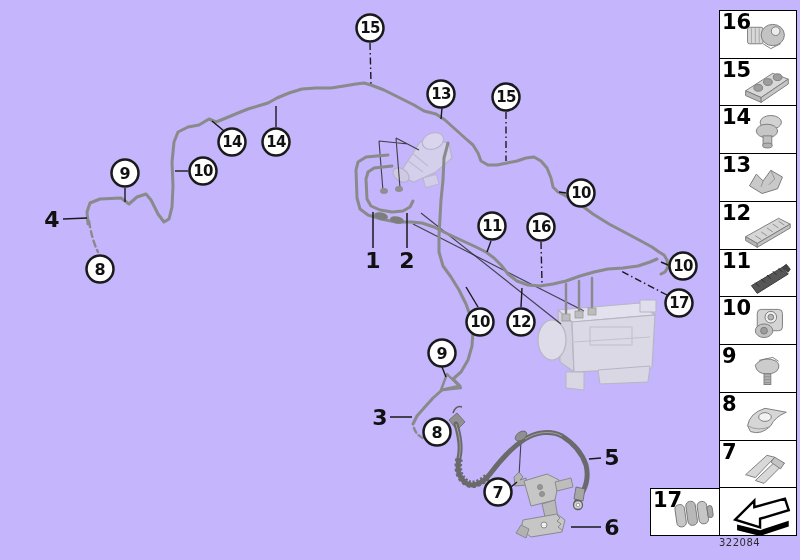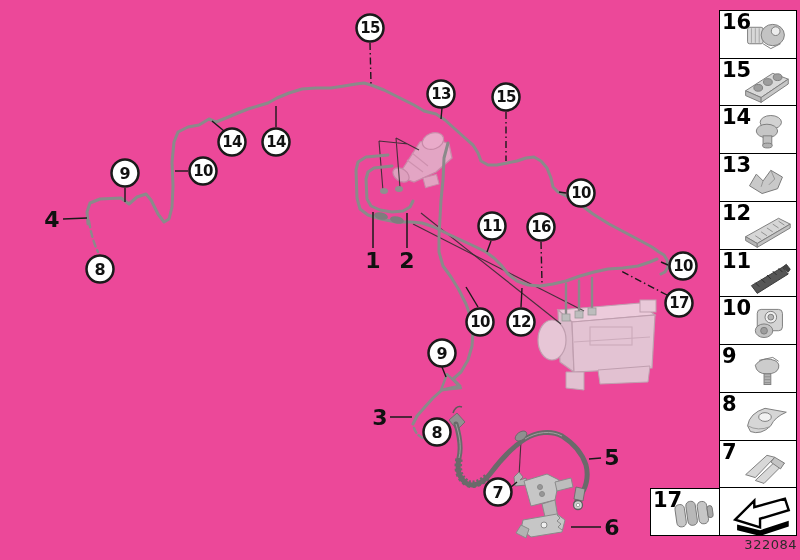--- a/index.html
+++ b/index.html
@@ -1,31 +1,31 @@
 <!DOCTYPE html>
 <html><head>
 <meta charset="utf-8">
 <style>
   html,body{margin:0;padding:0;background:#fff;}
-  #canvas{position:relative;width:800px;height:560px;background:#ec4899;overflow:hidden;
+  #canvas{position:relative;width:800px;height:560px;background:#c4b5fd;overflow:hidden;
           font-family:"DejaVu Sans","Liberation Sans",sans-serif;}
   #art{position:absolute;left:0;top:0;}
   
   #sidebar{position:absolute;left:719px;top:10px;width:78px;height:526px;
            border:1.6px solid #000;box-sizing:border-box;display:flex;flex-direction:column;background:#fff;}
   .cell{flex:1;position:relative;border-bottom:1.6px solid #000;box-sizing:border-box;}
   .cell:last-child{border-bottom:none;}
   .cell .num{position:absolute;left:2px;top:0px;font-weight:bold;font-size:21px;line-height:1.05;color:#000;}
   .cell svg{position:absolute;right:0;bottom:0;}
   #cell-17{position:absolute;left:650px;top:488px;width:70px;height:48px;
            border:1.6px solid #000;box-sizing:border-box;background:#fff;}
   #cell-17 .num{position:absolute;left:2px;top:0px;font-weight:bold;font-size:21px;line-height:1.05;color:#000;}
   #cell-17 svg{position:absolute;right:0;bottom:0;}
-  #figure-code{position:absolute;left:719px;top:537px;width:78px;text-align:right;
-               font-size:13px;color:#2b2b2b;letter-spacing:.5px;}
+  #figure-code{position:absolute;left:719px;top:537px;width:78px;text-align:left;
+               font-size:10px;color:#2b2b2b;letter-spacing:.5px;}
   .pipe{fill:none;stroke:#8A8A8A;stroke-width:3;stroke-linejoin:round;stroke-linecap:round;}
   .pipe-thin{fill:none;stroke:#8A8A8A;stroke-width:2.4;stroke-linejoin:round;stroke-linecap:round;}
   .refline{stroke:#2a2a2a;stroke-width:1.1;fill:none;opacity:.85;}
   .ghost{opacity:.62;}
 </style>
 </head>
 <body>
 
 <div id="canvas">
 

